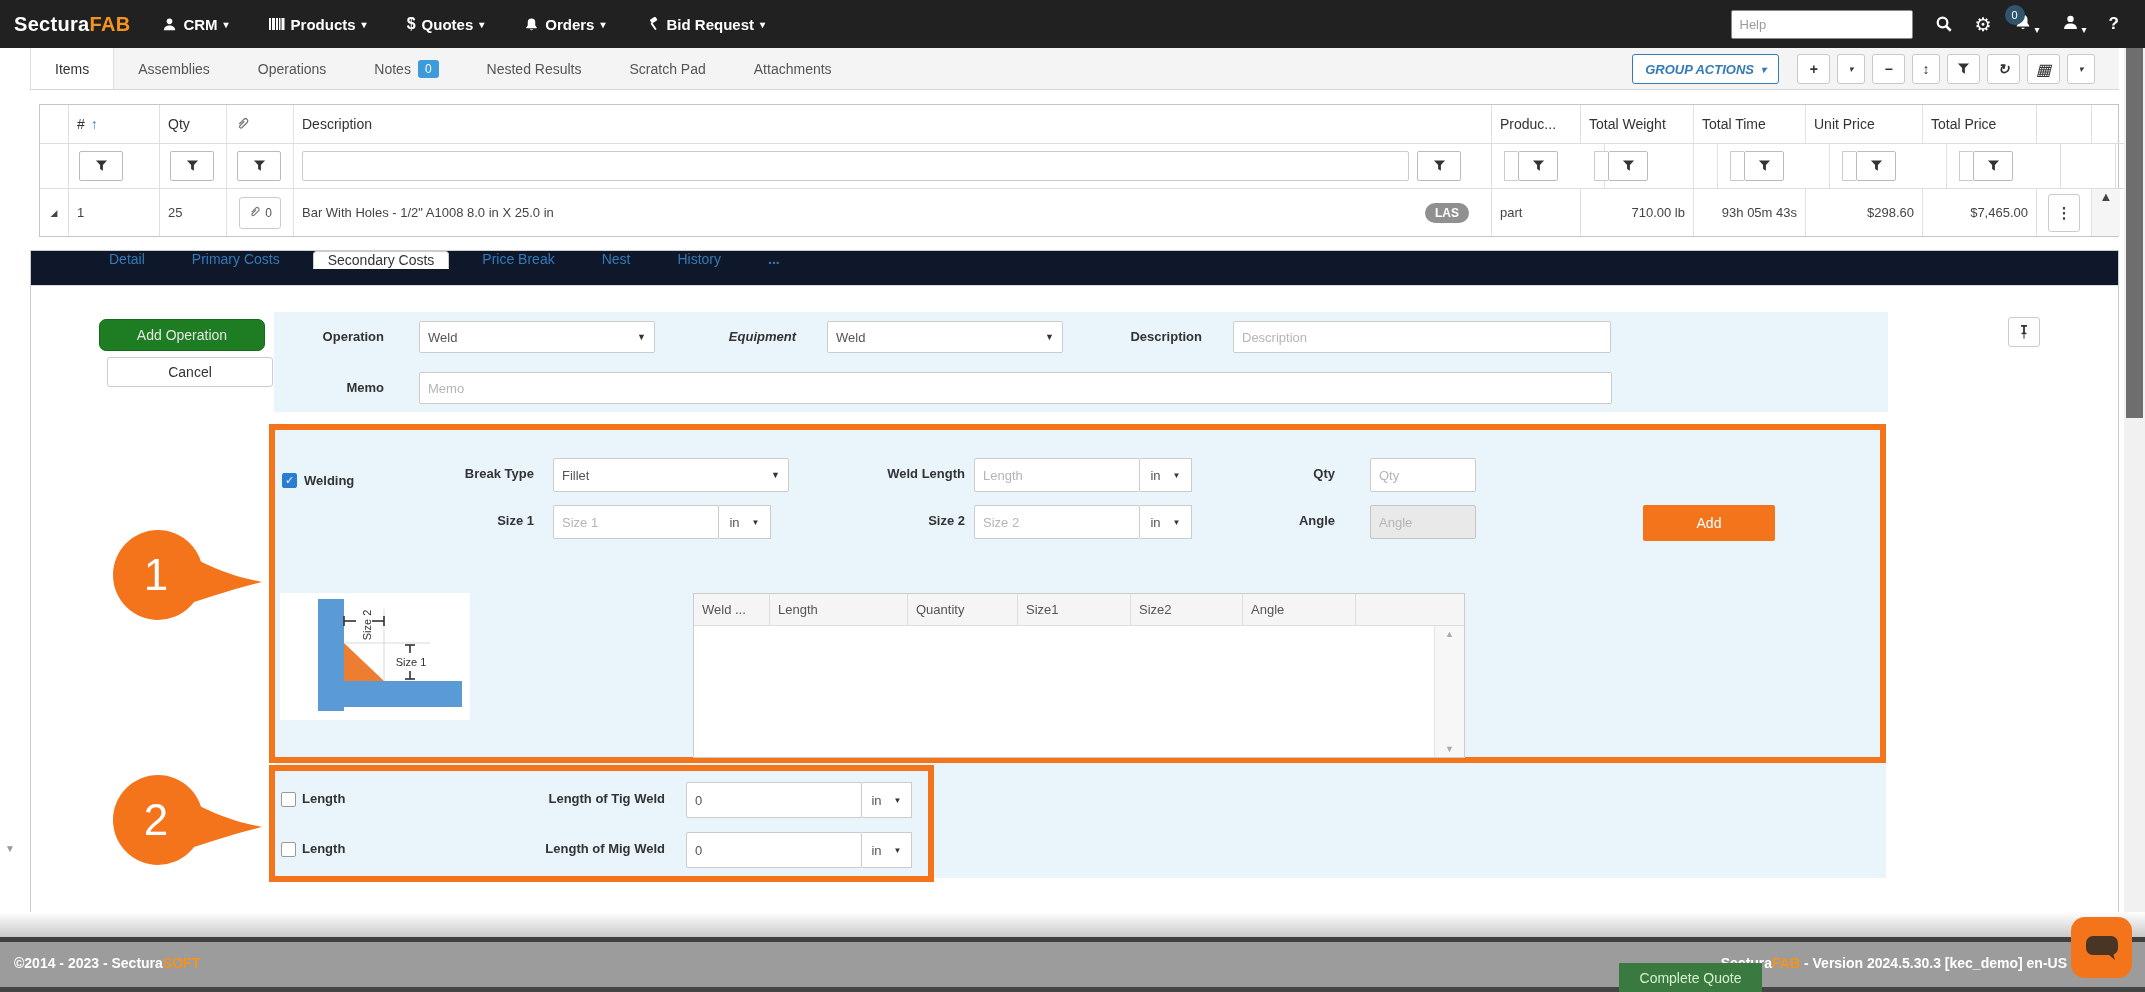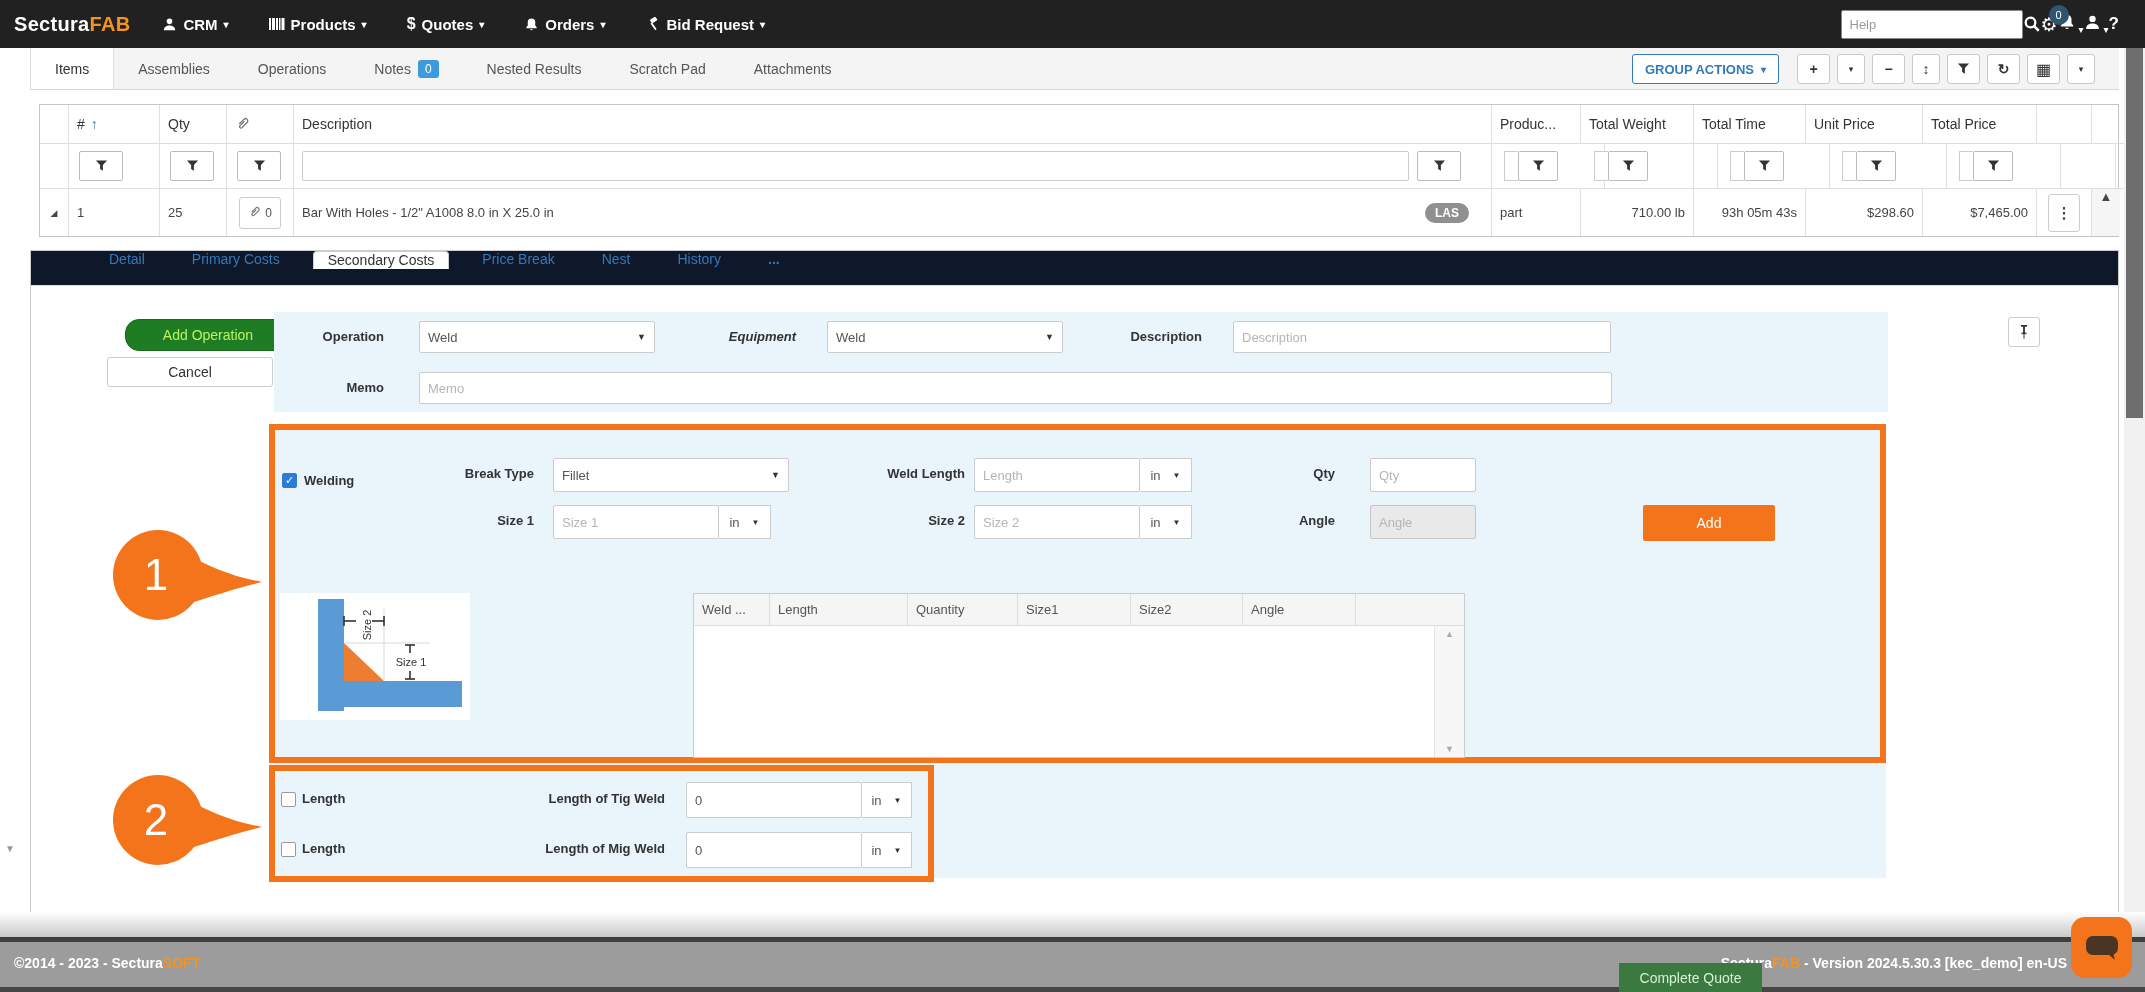--- a/index.html
+++ b/index.html
@@ -7,34 +7,34 @@
   body { font-family:"Liberation Sans", sans-serif; background:#fff; position:relative; overflow:hidden; color:#333; }
 
   
   .navbar { position:absolute; left:0; top:0; width:2145px; height:48px; background:#212121; display:flex; align-items:center; }
   .brand { font-size:20px; font-weight:bold; color:#fff; margin-left:14px; letter-spacing:.3px; }
   .brand .org { color:#f6921e; }
   .nav-menu { display:flex; align-items:center; margin-left:32px; gap:40px; }
   .nav-item { display:flex; align-items:center; gap:6px; color:#fff; font-size:15px; font-weight:bold; cursor:pointer; }
   .nav-item svg { display:block; }
   .caret { font-size:10px; color:#fff; }
-  .nav-right { margin-left:auto; display:flex; align-items:center; margin-right:26px; }
+  .nav-right { margin-left:auto; display:flex; align-items:center; margin-right:26px; gap:22px; }
   .help-input { width:182px; height:29px; border:1px solid #888; border-radius:2px; font-size:13px; padding:0 8px; font-family:inherit; color:#333; }
   .help-input::placeholder { color:#9a9a9a; }
   .nav-ic { color:#fff; display:flex; align-items:center; gap:3px; }
   .bell-wrap { position:relative; display:flex; align-items:flex-end; gap:3px; }
   .notif-badge { position:absolute; top:-8px; left:-9px; background:#2f566e; color:#fff; border-radius:50%; width:20px; height:20px; font-size:11px; display:flex; align-items:center; justify-content:center; }
   .qmark { color:#fff; font-size:17px; font-weight:bold; }
 
   
   .tabbar { position:absolute; left:30px; top:48px; width:2089px; height:42px; background:#f4f4f4; border-bottom:1px solid #d6d6d6; display:flex; align-items:stretch; }
   .tab { font-size:14px; color:#555; padding:0 24px; display:flex; align-items:center; gap:7px; cursor:pointer;text-align:center; }
   .tab.active { background:#fff; color:#333; border-left:1px solid #ddd; border-right:1px solid #ddd; }
   .notes-badge { background:#3d9bdc; color:#fff; font-size:12px; padding:2px 7px; border-radius:3px; }
-  .tab-controls { position:absolute; right:24px; top:6px; display:flex; align-items:center; gap:7px; }
+  .tab-controls { position:absolute; right:24px; top:6px; display:flex; align-items:center; gap:7px;font-style:italic; }
   .ga-btn { height:30px; border:1px solid #337ab7; color:#337ab7; background:#fff; border-radius:3px; font-size:13px; font-weight:bold; padding:0 12px; display:flex; align-items:center; gap:7px; cursor:pointer; }
   .tbtn { height:30px; background:#fff; border:1px solid #c9c9c9; border-radius:3px; font-size:14px; color:#333; display:flex; align-items:center; justify-content:center; cursor:pointer; }
   .w33{width:33px;} .w28{width:28px;}
 
   
   .grid { position:absolute; left:39px; top:104px; width:2080px; border:1px solid #c5c5c5; background:#fff; }
   .g-row { display:flex; }
   .g-cell { border-right:1px solid #e0e0e0; display:flex; align-items:center; overflow:hidden; flex:none; }
   .g-head .g-cell { height:38px; font-size:14px; color:#333; padding:0 8px; gap:6px; }
   .g-filter .g-cell { height:46px; border-top:1px solid #ddd; border-bottom:1px solid #ddd; }
@@ -52,21 +52,21 @@
   .pg-track { position:absolute; left:2124px; top:48px; width:21px; height:864px; background:#f1f1f1; }
   .pg-thumb { position:absolute; left:2px; top:0; width:17px; height:370px; background:#6e6e6e; }
   .pg-arrow { position:absolute; left:5px; top:843px; color:#9a9a9a; font-size:10px; }
 
   
   .card { position:absolute; left:30px; top:250px; width:2089px; height:664px; border:1px solid #ccc; background:#fff; }
   .dtabs { position:absolute; left:0; top:0; width:100%; height:35px; background:#0f172a; border-bottom:1px solid #ddd; display:flex; align-items:flex-start; padding-left:64px; gap:19px; }
   .dtab { font-size:14px; color:#337ab7; display:flex; align-items:center; padding:0 14px; cursor:pointer; }
   .dtab.active { background:#fff; color:#333; border:1px solid #ccc; border-bottom:1px solid #fff; border-radius:4px 4px 0 0; margin-bottom:-1px; }
 
-  .btn-green { position:absolute; left:94px; top:68px; width:166px; height:32px; background:#1e7d22; border:1px solid #176a1b; border-radius:14px; color:#bef264; font-size:14px; display:flex; align-items:center; justify-content:center; cursor:pointer; }
+  .btn-green { position:absolute; left:68px; top:68px; width:166px; height:32px; background:#1e7d22; border:1px solid #176a1b; border-radius:7px; color:#e5e5e5; font-size:14px; display:flex; align-items:center; justify-content:center; cursor:pointer; }
   .btn-cancel { position:absolute; left:76px; top:106px; width:166px; height:30px; background:#fff; border:1px solid #ccc; border-radius:3px; color:#333; font-size:14px; display:flex; align-items:center; justify-content:center; cursor:pointer; }
 
   .bluepanel { background:#e9f4fb; position:absolute; }
   .rlab { position:absolute; font-size:13px; font-weight:bold; color:#333; text-align:right; }
   .llab { position:absolute; font-size:13px; font-weight:bold; color:#333; }
   .inp { position:absolute; border:1px solid #ccc; border-radius:2px; background:#fff; font-family:inherit; font-size:13px; color:#555; padding:0 8px; }
   .inp::placeholder { color:#b5b5b5; }
   .inp:disabled { background:#e9e9e9; border-color:#c5c5c5; }
   .sel { position:absolute; border:1px solid #ccc; border-radius:2px; background:#fff; font-size:13px; color:#555; display:flex; align-items:center; padding:0 8px; justify-content:space-between; cursor:pointer; }
   .sel .sc { font-size:9px; color:#333; }

